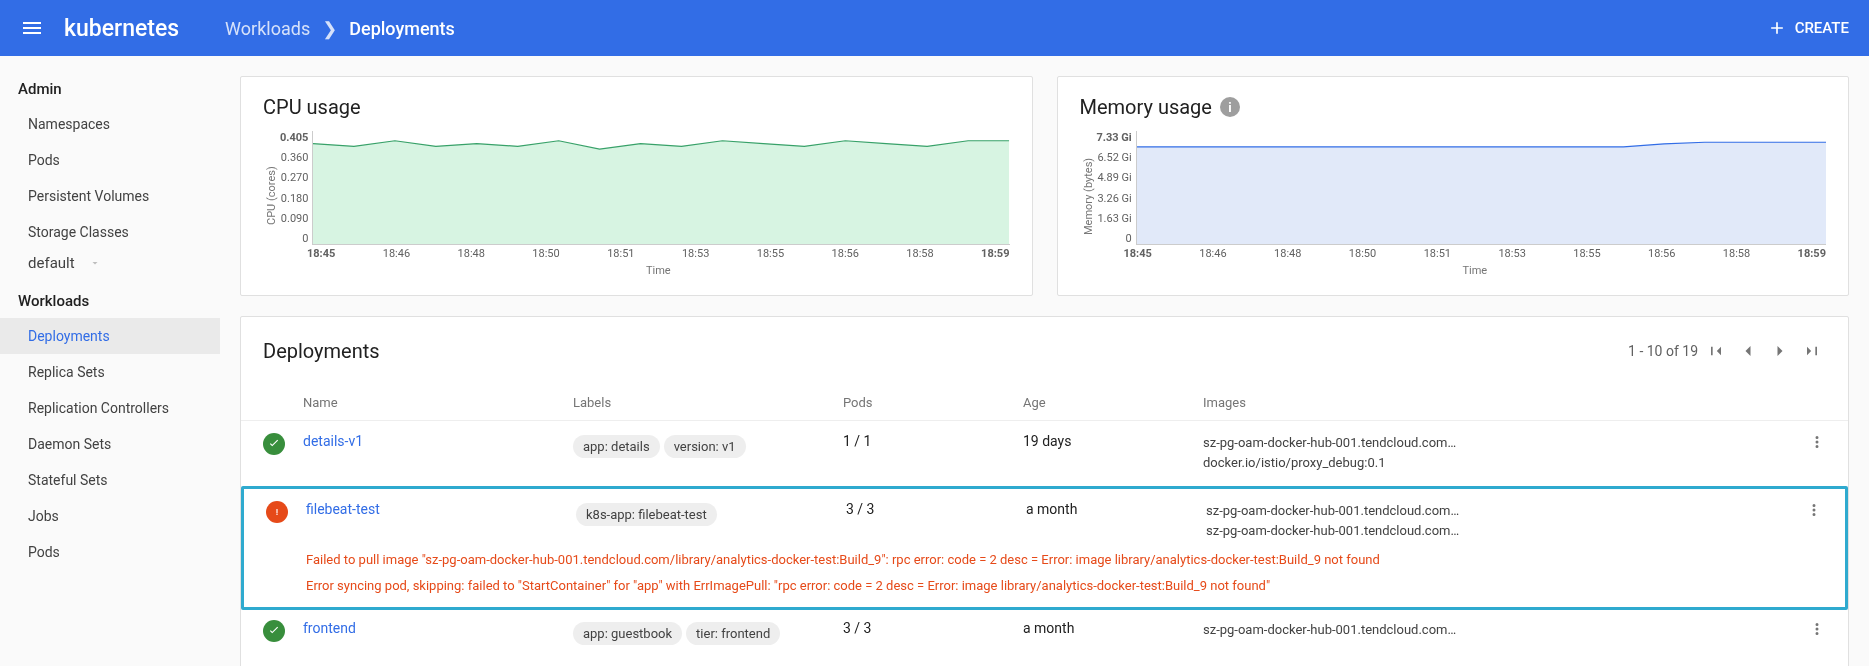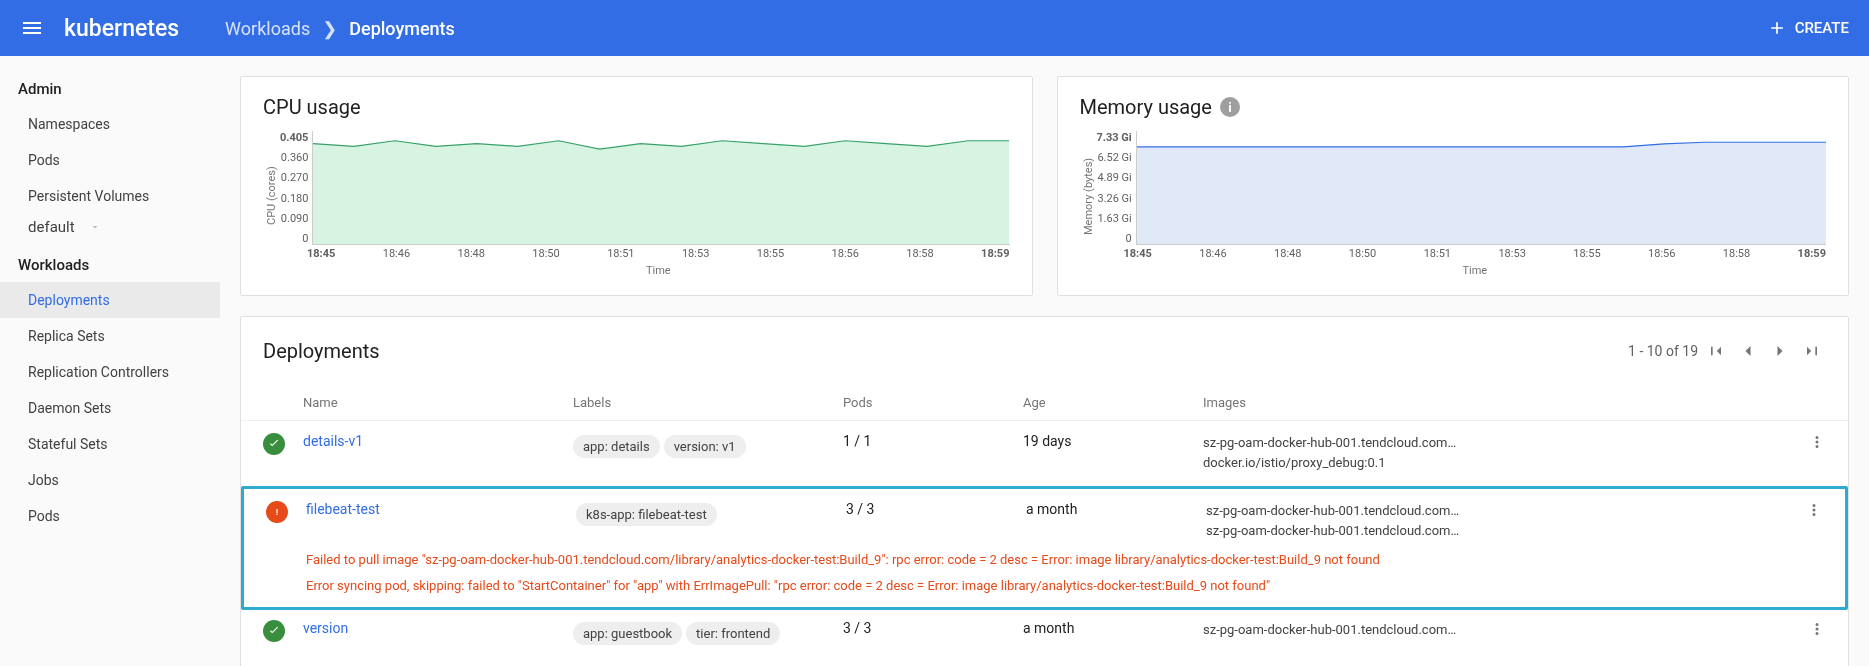--- a/index.html
+++ b/index.html
@@ -89,20 +89,21 @@
   </div>
 </div>
 
 <div class="layout">
   <div class="sidebar">
     <div class="sidebar-heading">Admin</div>
     <div id="admin-items">
         <div class="sidebar-item">Namespaces</div>
         <div class="sidebar-item">Pods</div>
         <div class="sidebar-item">Persistent Volumes</div>
+        <div class="sidebar-item">Storage Classes</div>
       </div>
     <div class="sidebar-select">
       <span>default</span>
       <svg width="12" height="12" viewBox="0 0 24 24">
           <path d="M7 10l5 5 5-5z"></path>
         </svg>
     </div>
     <div class="sidebar-heading">Workloads</div>
     <div id="workloads-items">
         <div class="sidebar-item active">Deployments</div>
@@ -270,21 +271,21 @@
           </div>
           <div class="trow">
             <div style="display: flex; width: 100%; flex-wrap: wrap; align-items: flex-start;">
               <div class="col-status">
                 <div class="status-icon status-ok">
                   <svg width="14" height="14" viewBox="0 0 24 24">
                     <path d="M9 16l-4-4 1.4-1.4L9 13.2l8.6-8.6L19 6z"></path>
                   </svg>
                 </div>
               </div>
-              <div class="col-name"><span class="link">version</span></div>
+              <div class="col-name"><span class="link">frontend</span></div>
               <div class="col-labels"><span class="chip">app: guestbook</span><span class="chip">tier: frontend</span></div>
               <div class="col-pods">3 / 3</div>
               <div class="col-age">a month</div>
               <div class="col-images images-cell">
                 <div>sz-pg-oam-docker-hub-001.tendcloud.com…</div>
               </div>
               <div class="col-menu"><svg width="18" height="18" viewBox="0 0 24 24" fill="#757575" class="more-btn">
                   <path d="M12 8a2 2 0 100-4 2 2 0 000 4zm0 6a2 2 0 100-4 2 2 0 000 4zm0 6a2 2 0 100-4 2 2 0 000 4z"></path>
                 </svg></div>
             </div>

